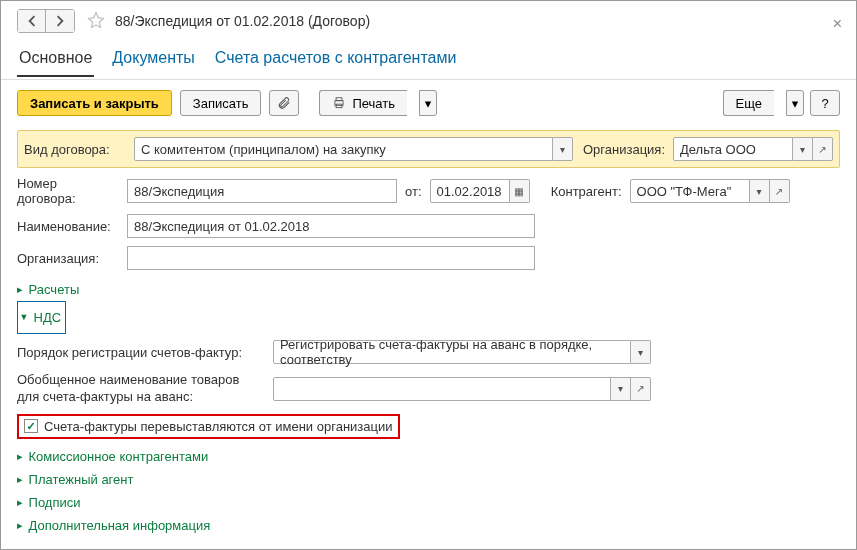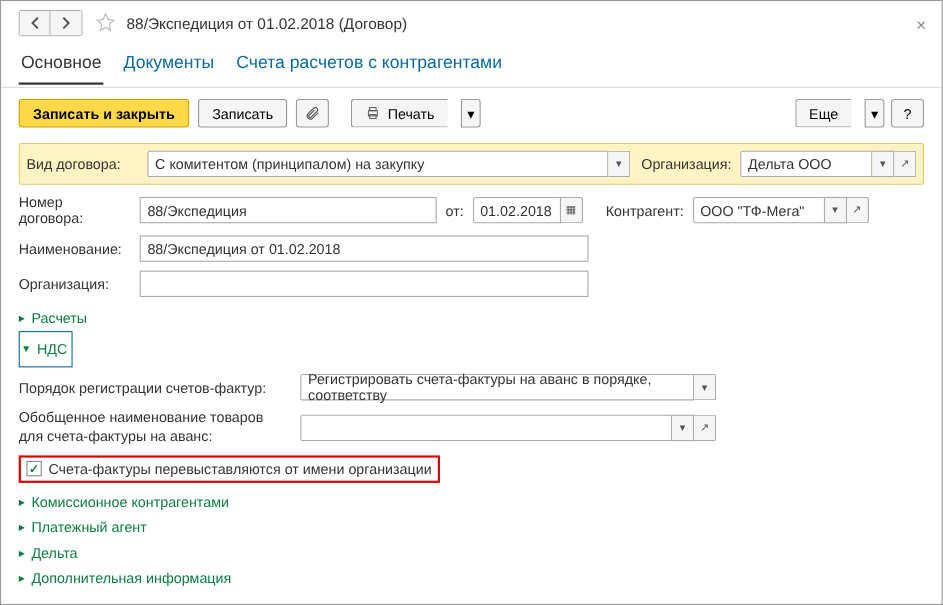--- a/index.html
+++ b/index.html
@@ -186,19 +186,19 @@
   <div class="expander" style="margin-top:6px">
       <span class="exp-arrow">▸</span>
       <span>Комиссионное контрагентами</span>
     </div>
   <div class="expander">
       <span class="exp-arrow">▸</span>
       <span>Платежный агент</span>
     </div>
   <div class="expander">
       <span class="exp-arrow">▸</span>
-      <span>Дельта</span>
+      <span>Подписи</span>
     </div>
   <div class="expander">
       <span class="exp-arrow">▸</span>
       <span>Дополнительная информация</span>
     </div>
 </div>
 
 </body></html>

